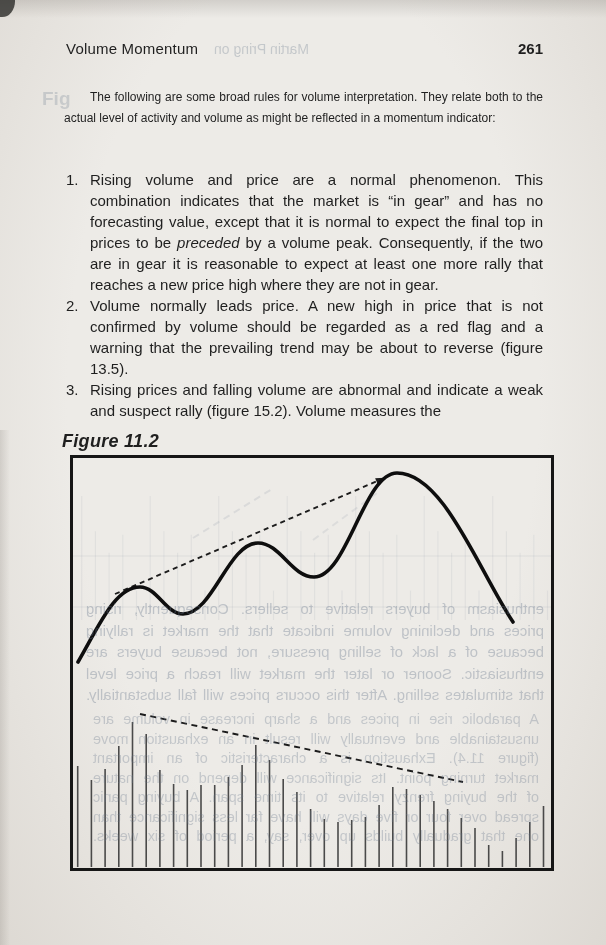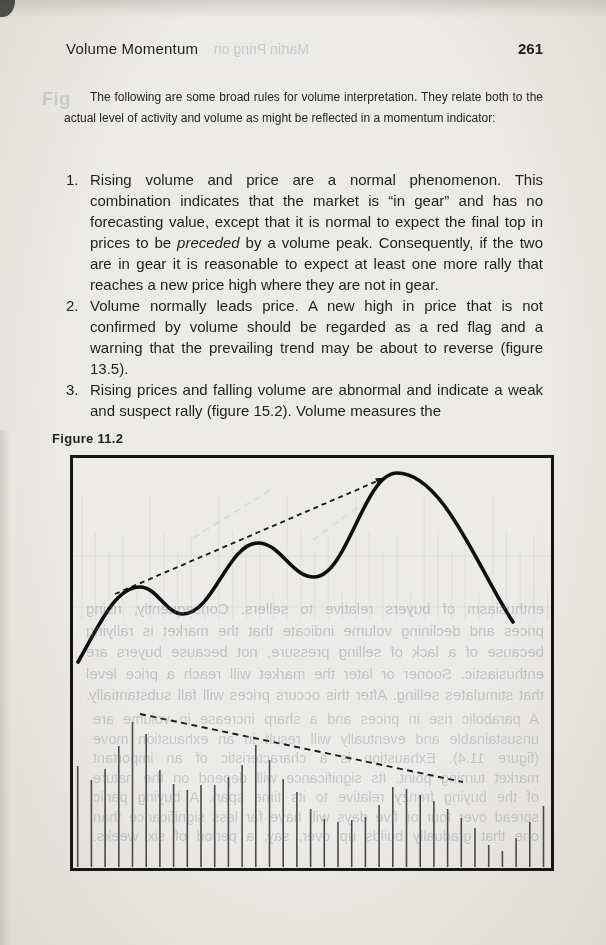--- a/index.html
+++ b/index.html
@@ -26,22 +26,22 @@
              font-size:19px;font-weight:bold;}
 
   .intro{position:absolute;top:87px;left:64px;width:479px;margin:0;
          font-size:12px;line-height:21px;text-align:justify;text-indent:26px;}
 
   .rules{position:absolute;top:169px;left:64px;width:479px;margin:0;padding:0;
          list-style:none;font-size:15px;line-height:21px;}
   .rules li{position:relative;padding-left:26px;text-align:justify;}
   .rules .num{position:absolute;left:2px;top:0;}
 
-  .fig-label{position:absolute;top:431px;left:52px;font-size:13px;font-weight:bold;
-             letter-spacing:.3px;}
+  .fig-label{position:absolute;top:431px;left:62px;font-size:18px;font-weight:bold;
+             letter-spacing:.3px;font-style:italic;}
 
   .figure-box{position:absolute;left:70px;top:455px;width:478px;height:410px;
               border:3px solid #161616;background:transparent;}
   .figure-box svg{position:absolute;left:0;top:0;}
 
   .bleed{position:absolute;transform:scaleX(-1);color:#66758a;text-align:justify;
          filter:blur(.4px);}
   .bleed div{text-align-last:justify;}
   .bleed-a{top:140px;left:13px;right:7px;font-size:15px;line-height:21.5px;opacity:.34;}
   .bleed-b{top:252px;left:20px;right:12px;font-size:14.5px;line-height:19.5px;opacity:.30;}

